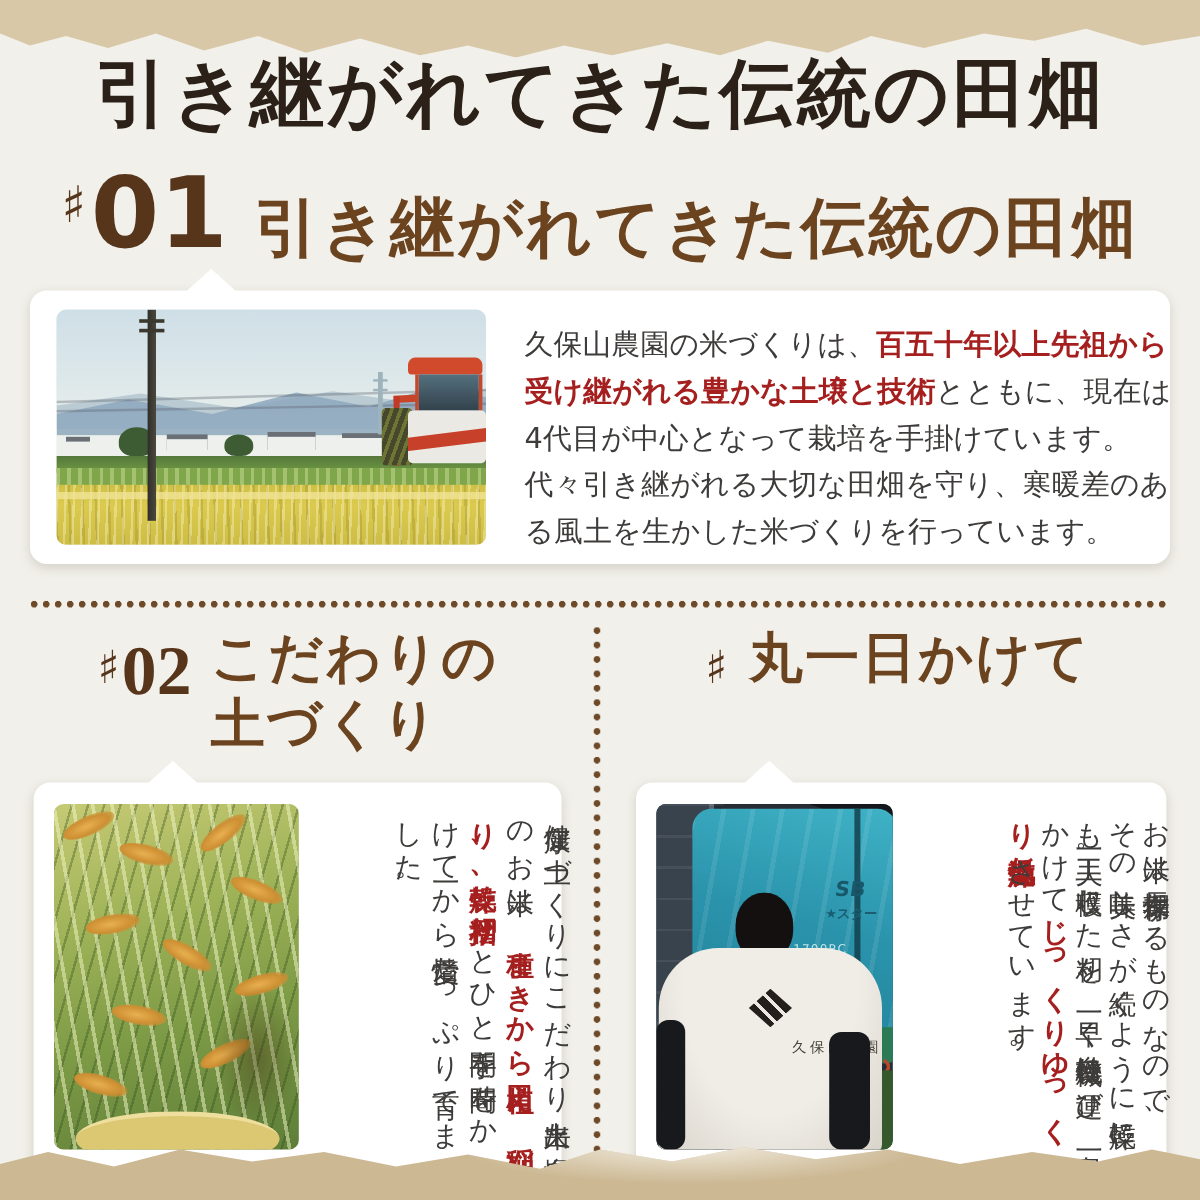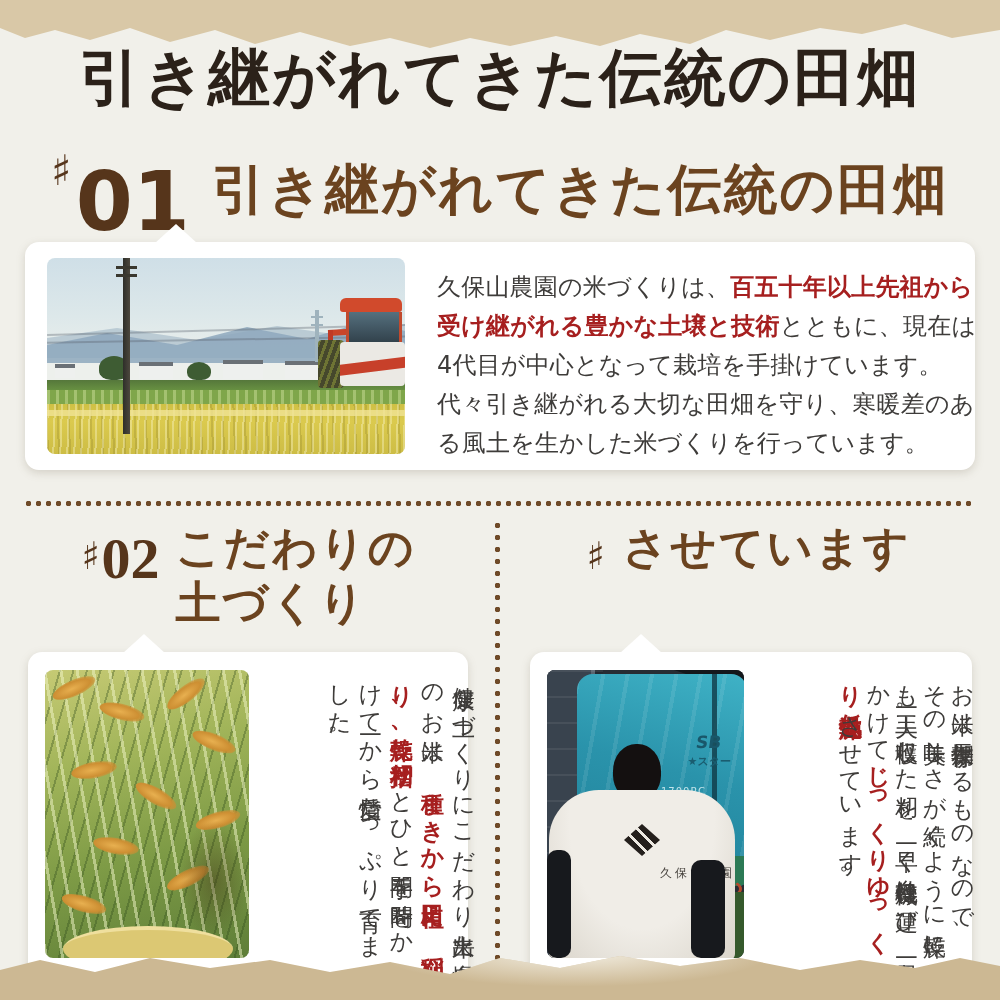--- a/index.html
+++ b/index.html
@@ -23,21 +23,21 @@
 
   
   .sec-head{position:absolute;display:flex;justify-content:center;align-items:flex-start;}
   .sec1{left:0;top:138px;width:1000px;}
   .sec2{left:0;top:520px;width:497px;}
   .sec3{left:497px;top:520px;width:503px;}
   .sharp{color:#56351b;font-weight:700;}
   .s1{font-size:42px;margin:8px 4px 0 0;}
   .s23{font-size:38px;margin:14px 2px 0 0;}
   .num{color:#56351b;font-weight:800;line-height:1;}
-  .n1{font-size:82px;margin-top:23px;}
+  .n1{font-size:82px;}
   .n23{font-size:58px;margin-top:10px;font-family:Liberation Serif, serif;}
   .head-one{font-size:54px;font-weight:800;letter-spacing:2px;color:#6b431f;margin:16px 0 0 22px;}
   .head-two{font-size:45px;font-weight:800;letter-spacing:2px;line-height:55px;color:#6b431f;margin:0 0 0 16px;}
 
   
   .card{position:absolute;background:#fff;border-radius:14px;box-shadow:0 3px 9px rgba(140,130,110,.28);}
   .card1{left:25px;top:242px;width:950px;height:228px;}
   .card2{left:28px;top:652px;width:440px;height:340px;}
   .card3{left:530px;top:652px;width:442px;height:340px;}
   .pointer{position:absolute;top:-18px;width:0;height:0;
@@ -215,21 +215,21 @@
     <span class="num n23">02</span>
     <span class="head-two">
       <span style="display:block">こだわりの</span>
       <span style="display:block">土づくり</span>
     </span>
   </div>
 
   <div class="sec-head sec3">
     <span class="sharp s23">♯</span>
     <span class="head-two">
-      <span style="display:block">させています</span>
+      <span style="display:block">丸一日かけて</span>
     </span>
   </div>
 
   <section class="card card2">
     <span class="pointer p-c2"></span>
     <div class="photo photo2">
       <span class="ear e1"></span>
       <span class="ear e2"></span>
       <span class="ear e3"></span>
       <span class="ear e4"></span>

